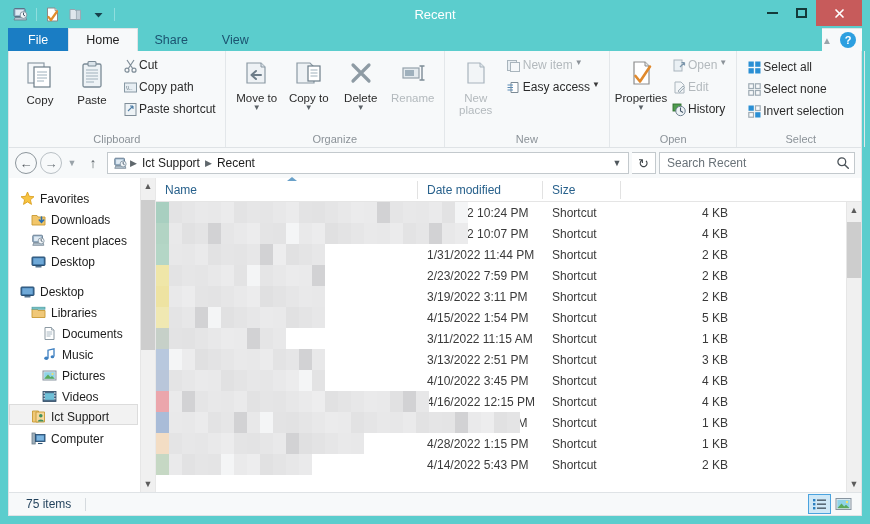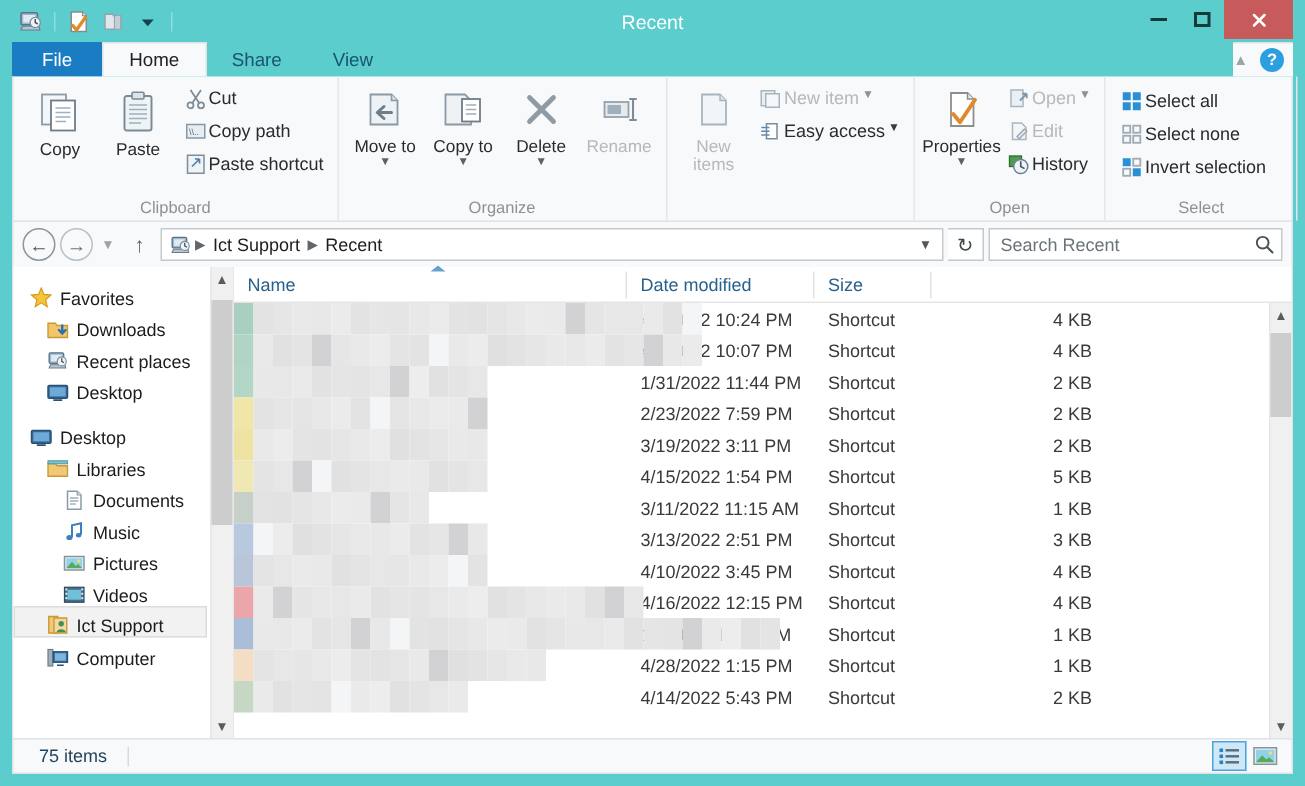--- a/index.html
+++ b/index.html
@@ -422,21 +422,21 @@
 
     <div class="group">
       <div class="group-body">
         <div class="bigbtn dis">
           <span class="ico">
             <svg width="32" height="30" viewBox="0 0 32 30">
               <path d="M8 4 H20 L24 8 V24 H8 Z" fill="#f2f5f7" stroke="#a8b4bd" stroke-width="1.2"></path>
               <path d="M20 4 V8 H24" fill="#dee5ea" stroke="#a8b4bd" stroke-width="1"></path>
             </svg>
           </span>
-          <span class="lbl">New items</span>
+          <span class="lbl">New places</span>
         </div>
         <div class="smallcol">
           <div class="smallbtn dis">
             <span class="ico" style="width:16px">
               <svg width="15" height="15" viewBox="0 0 15 15">
                 <rect x="1.5" y="2.5" width="9" height="10" fill="#e8eef2" stroke="#a9b5bd" stroke-width="1"></rect>
                 <rect x="4.5" y="4.5" width="9" height="9" fill="#f5f8fa" stroke="#a9b5bd" stroke-width="1"></rect>
               </svg>
             </span>
             <span>New item</span>
@@ -447,20 +447,21 @@
               <svg width="15" height="15" viewBox="0 0 15 15">
                 <path d="M5 2.5 H12 V12.5 H5 Z" fill="#fff" stroke="#7c8b96" stroke-width="1"></path>
                 <path d="M1.5 5 H7 M1.5 7.5 H7 M1.5 10 H7" stroke="#5b8bb5" stroke-width="1.1"></path>
               </svg>
             </span>
             <span>Easy access</span>
             <span class="caret" style="color:#3a3a3a">▼</span>
           </div>
         </div>
       </div>
+      <div class="group-label">New</div>
     </div>
 
     <div class="group">
       <div class="group-body">
         <div class="bigbtn">
           <span class="ico">
             <svg width="32" height="30" viewBox="0 0 32 30">
               <path d="M9 3 H20 L24 7 V25 H9 Z" fill="#fff" stroke="#8d8d8d" stroke-width="1.2"></path>
               <path d="M20 3 V7 H24" fill="#e8e8e8" stroke="#8d8d8d" stroke-width="1"></path>
               <path d="M10.5 17 L15 22.5 L25 7.5" stroke="#e0892c" stroke-width="2.6" fill="none" stroke-linecap="round" stroke-linejoin="round"></path>

